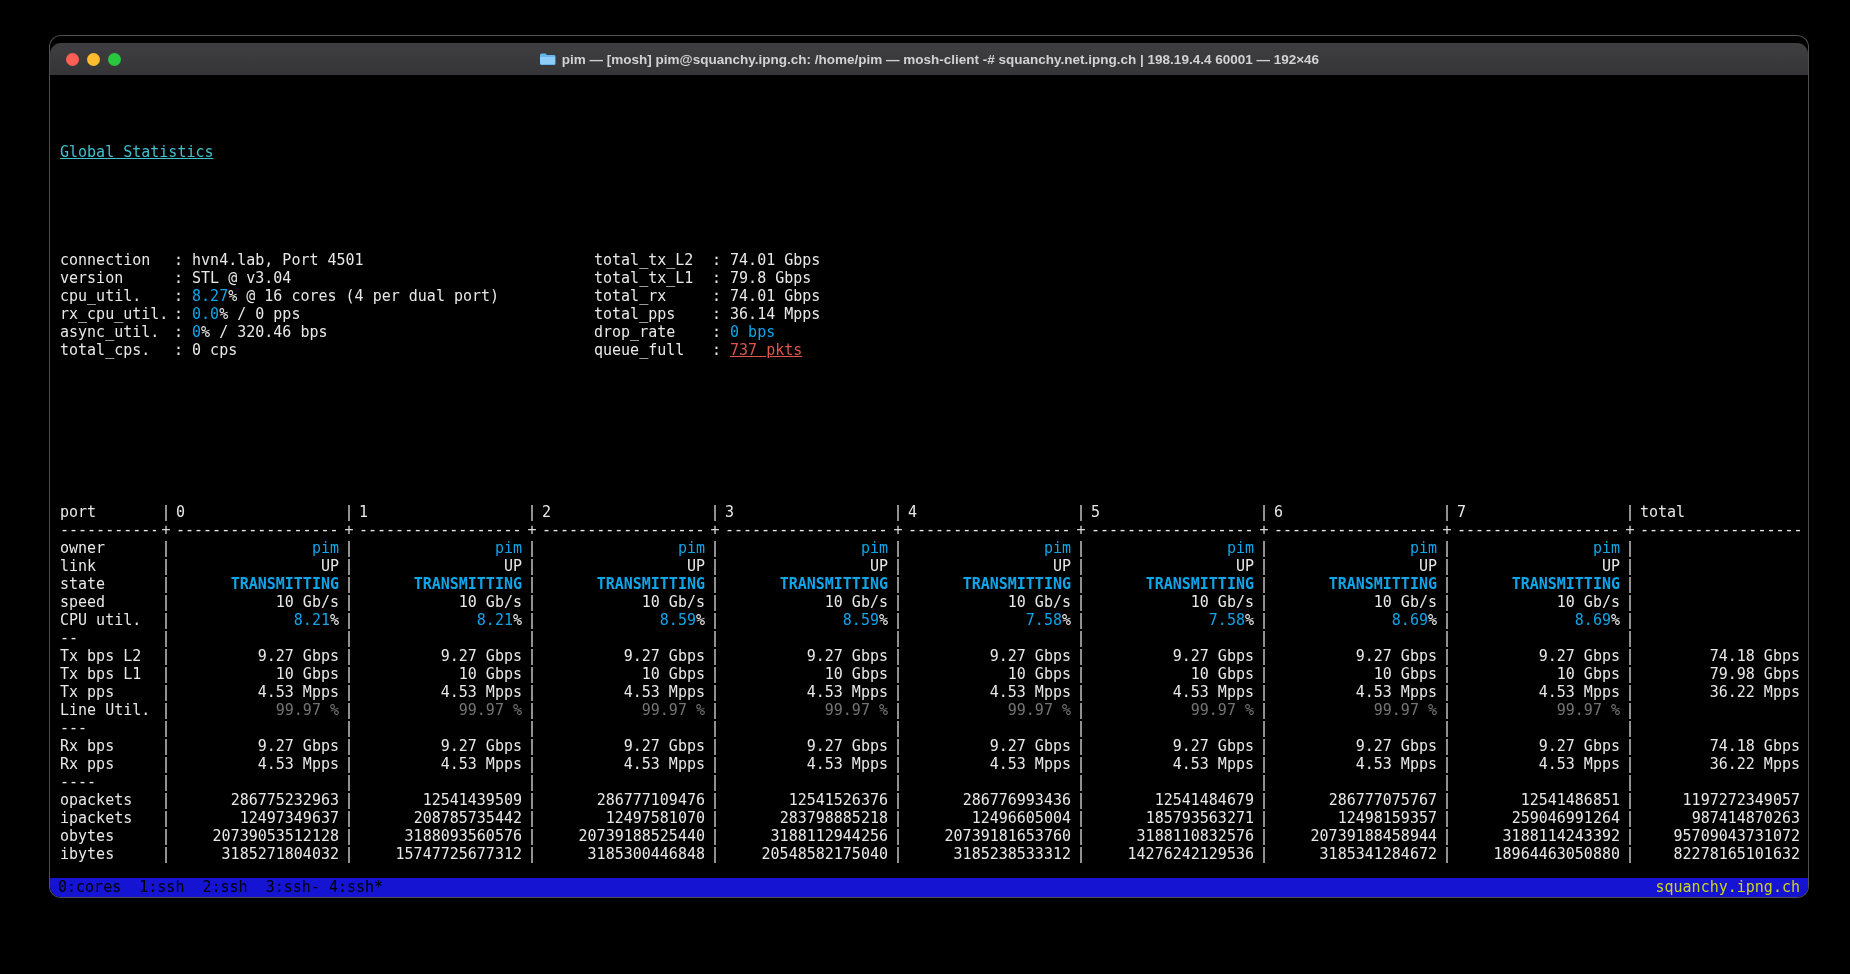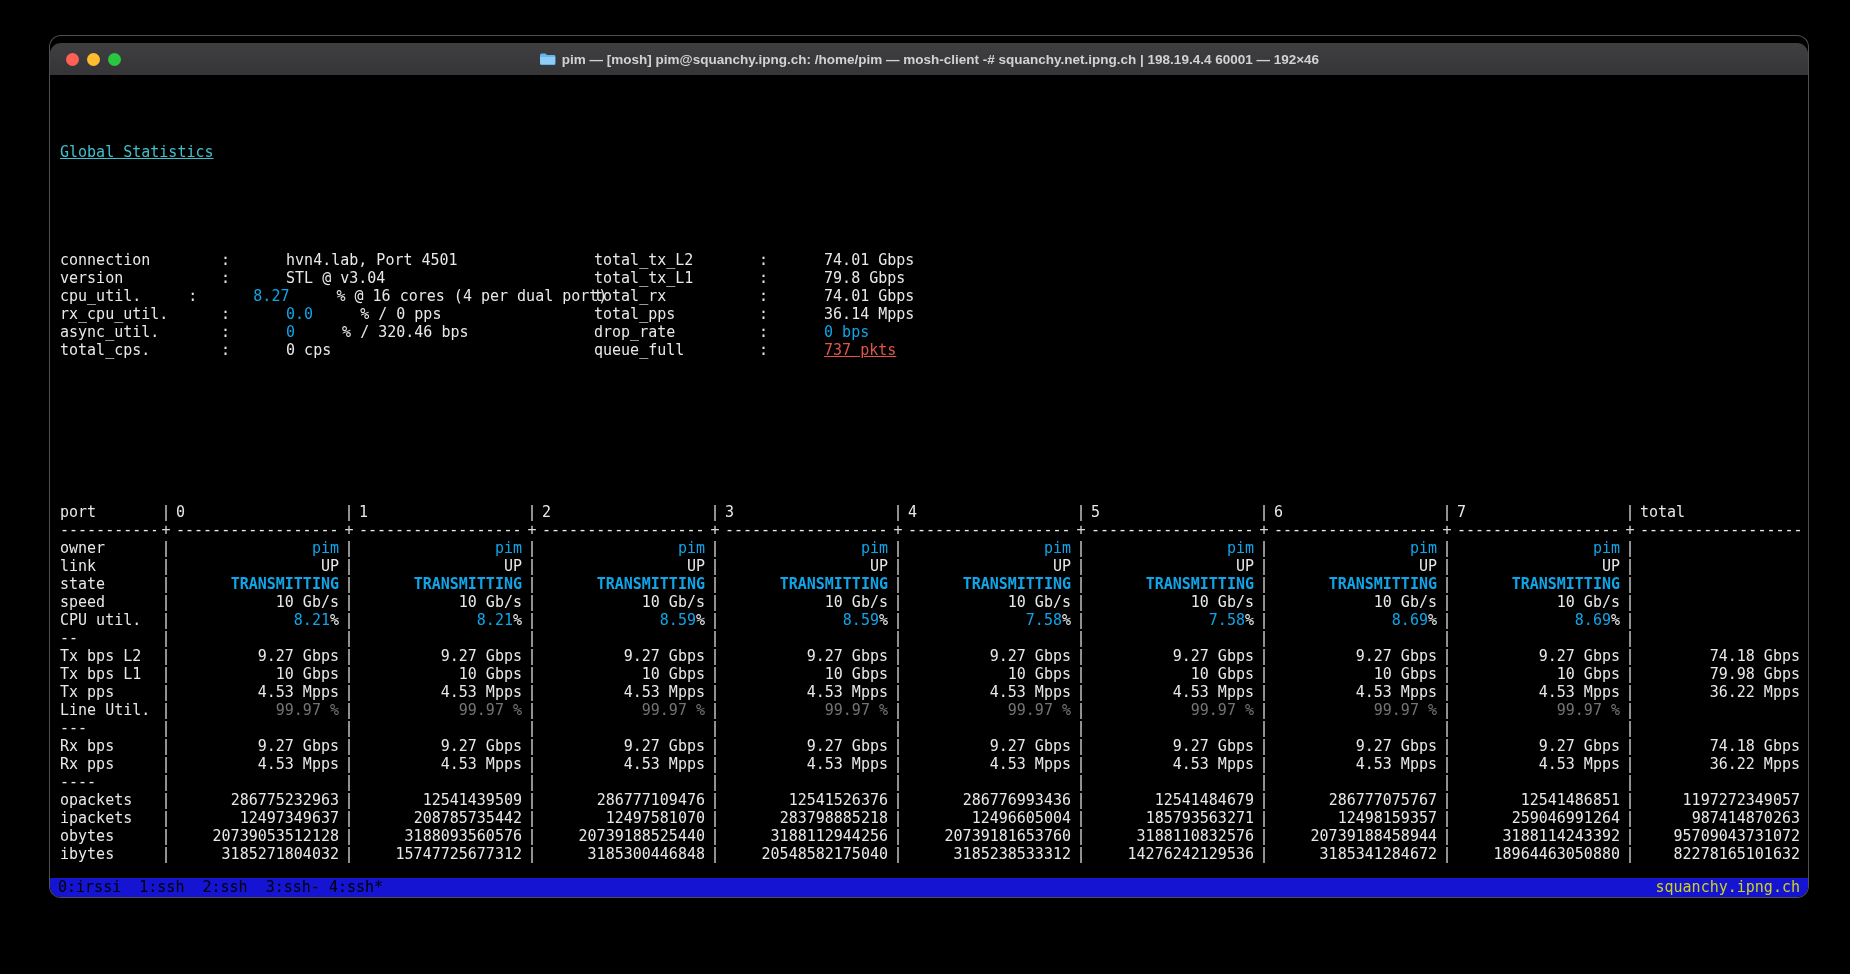--- a/index.html
+++ b/index.html
@@ -26,21 +26,21 @@
   .content{
     position:absolute;left:0;top:32px;right:0;bottom:19px;
     padding:3px 0 0 10px;
     font:15px/18px "DejaVu Sans Mono",monospace;
     color:#e8e8e8;white-space:pre;overflow:hidden;margin-top:36px;
   }
   .line{height:18px;}
   .blank{height:18px;}
   .heading{color:#3ec1cd;text-decoration:underline;display:inline-block;}
   .gs-row{display:flex;height:18px;}
-  .gs-stat{display:inline-flex;white-space:pre;gap:47px;}
+  .gs-stat{display:inline-flex;white-space:pre;}
   .gs-left{width:534px;}
   .gs-label-l{display:inline-block;width:114px;}
   .gs-label-r{display:inline-block;width:118px;}
   .c-green{color:#0ea5e9;}
   .c-red{color:#e0554b;text-decoration:underline;}
   .c-blue{color:#737373;}
   .c-bold{font-weight:bold;}
   .trow{height:18px;display:flex;}
   .c-label{display:inline-block;width:96px;overflow:hidden;}
   .c-sep{display:inline-block;width:20px;text-align:center;color:#d9d9d9;overflow:hidden;}
@@ -86,16 +86,16 @@
     
     
     
     
     
     
     
   </div>
 
   <div class="tmuxbar">
-    <span>0:irssi  1:ssh  2:ssh  3:ssh- 4:ssh*</span>
+    <span>0:cores  1:ssh  2:ssh  3:ssh- 4:ssh*</span>
     <span class="tmux-host">squanchy.ipng.ch</span>
   </div>
 </div>
 
 </body></html>

